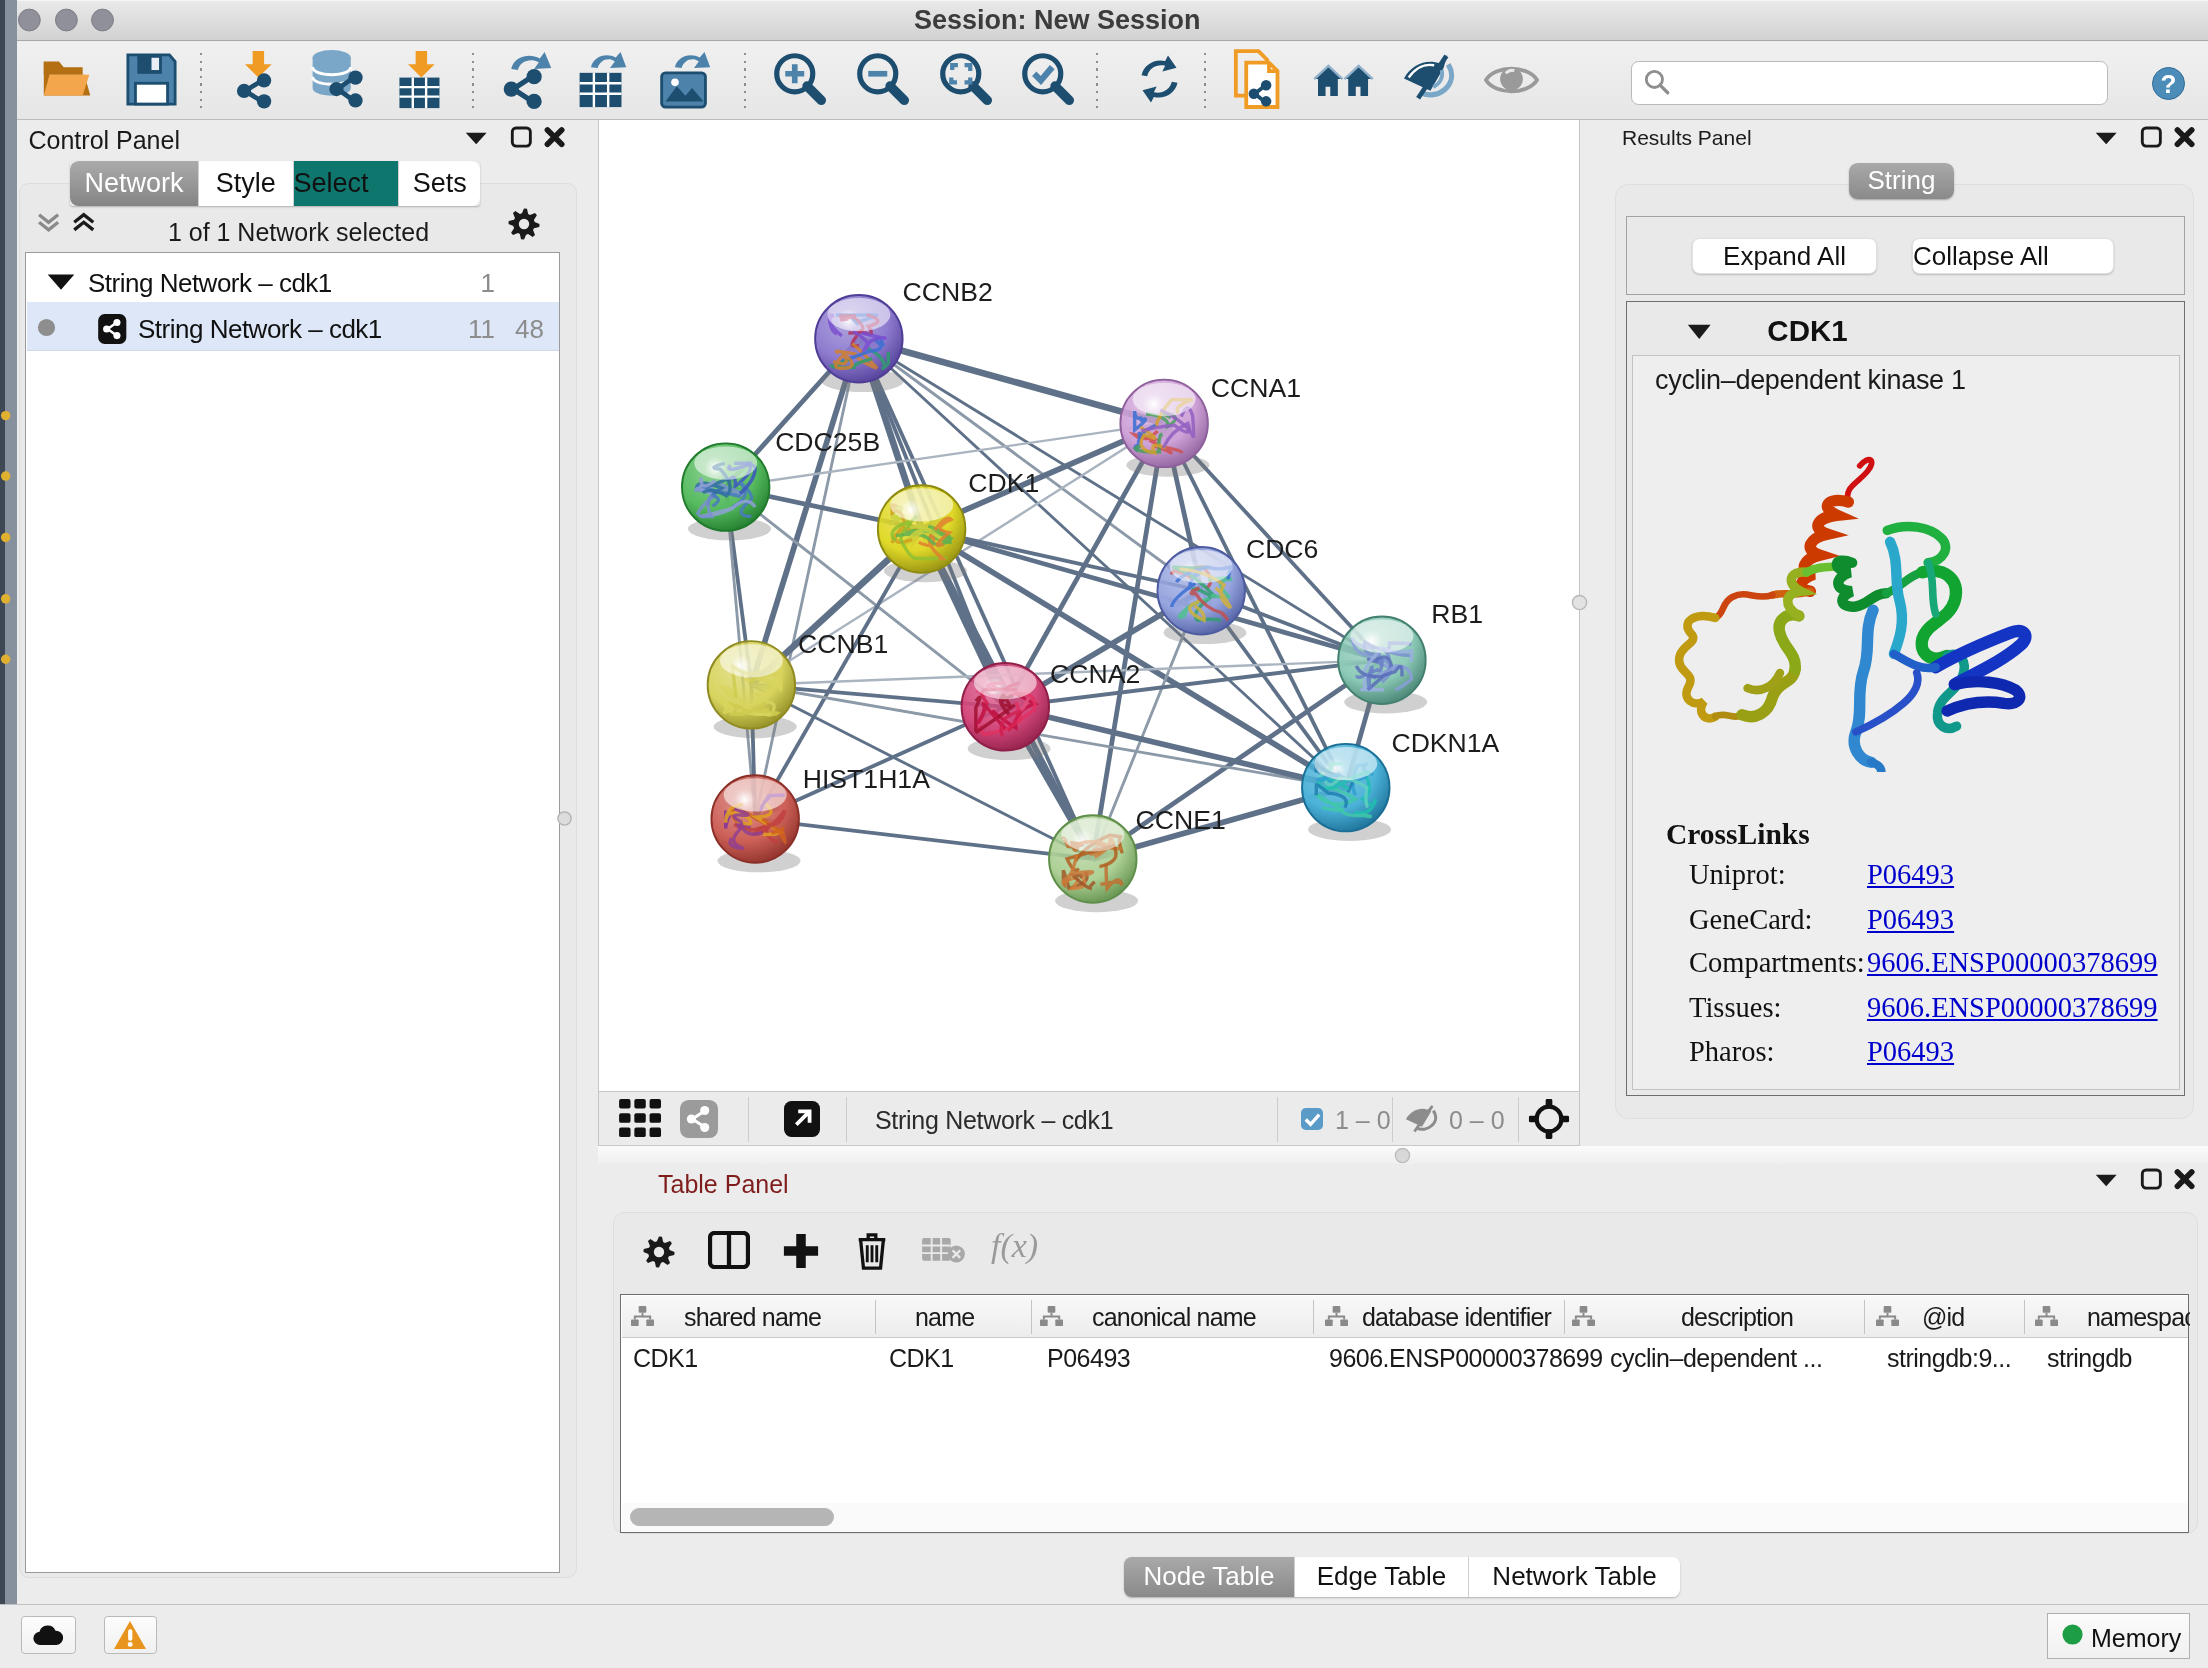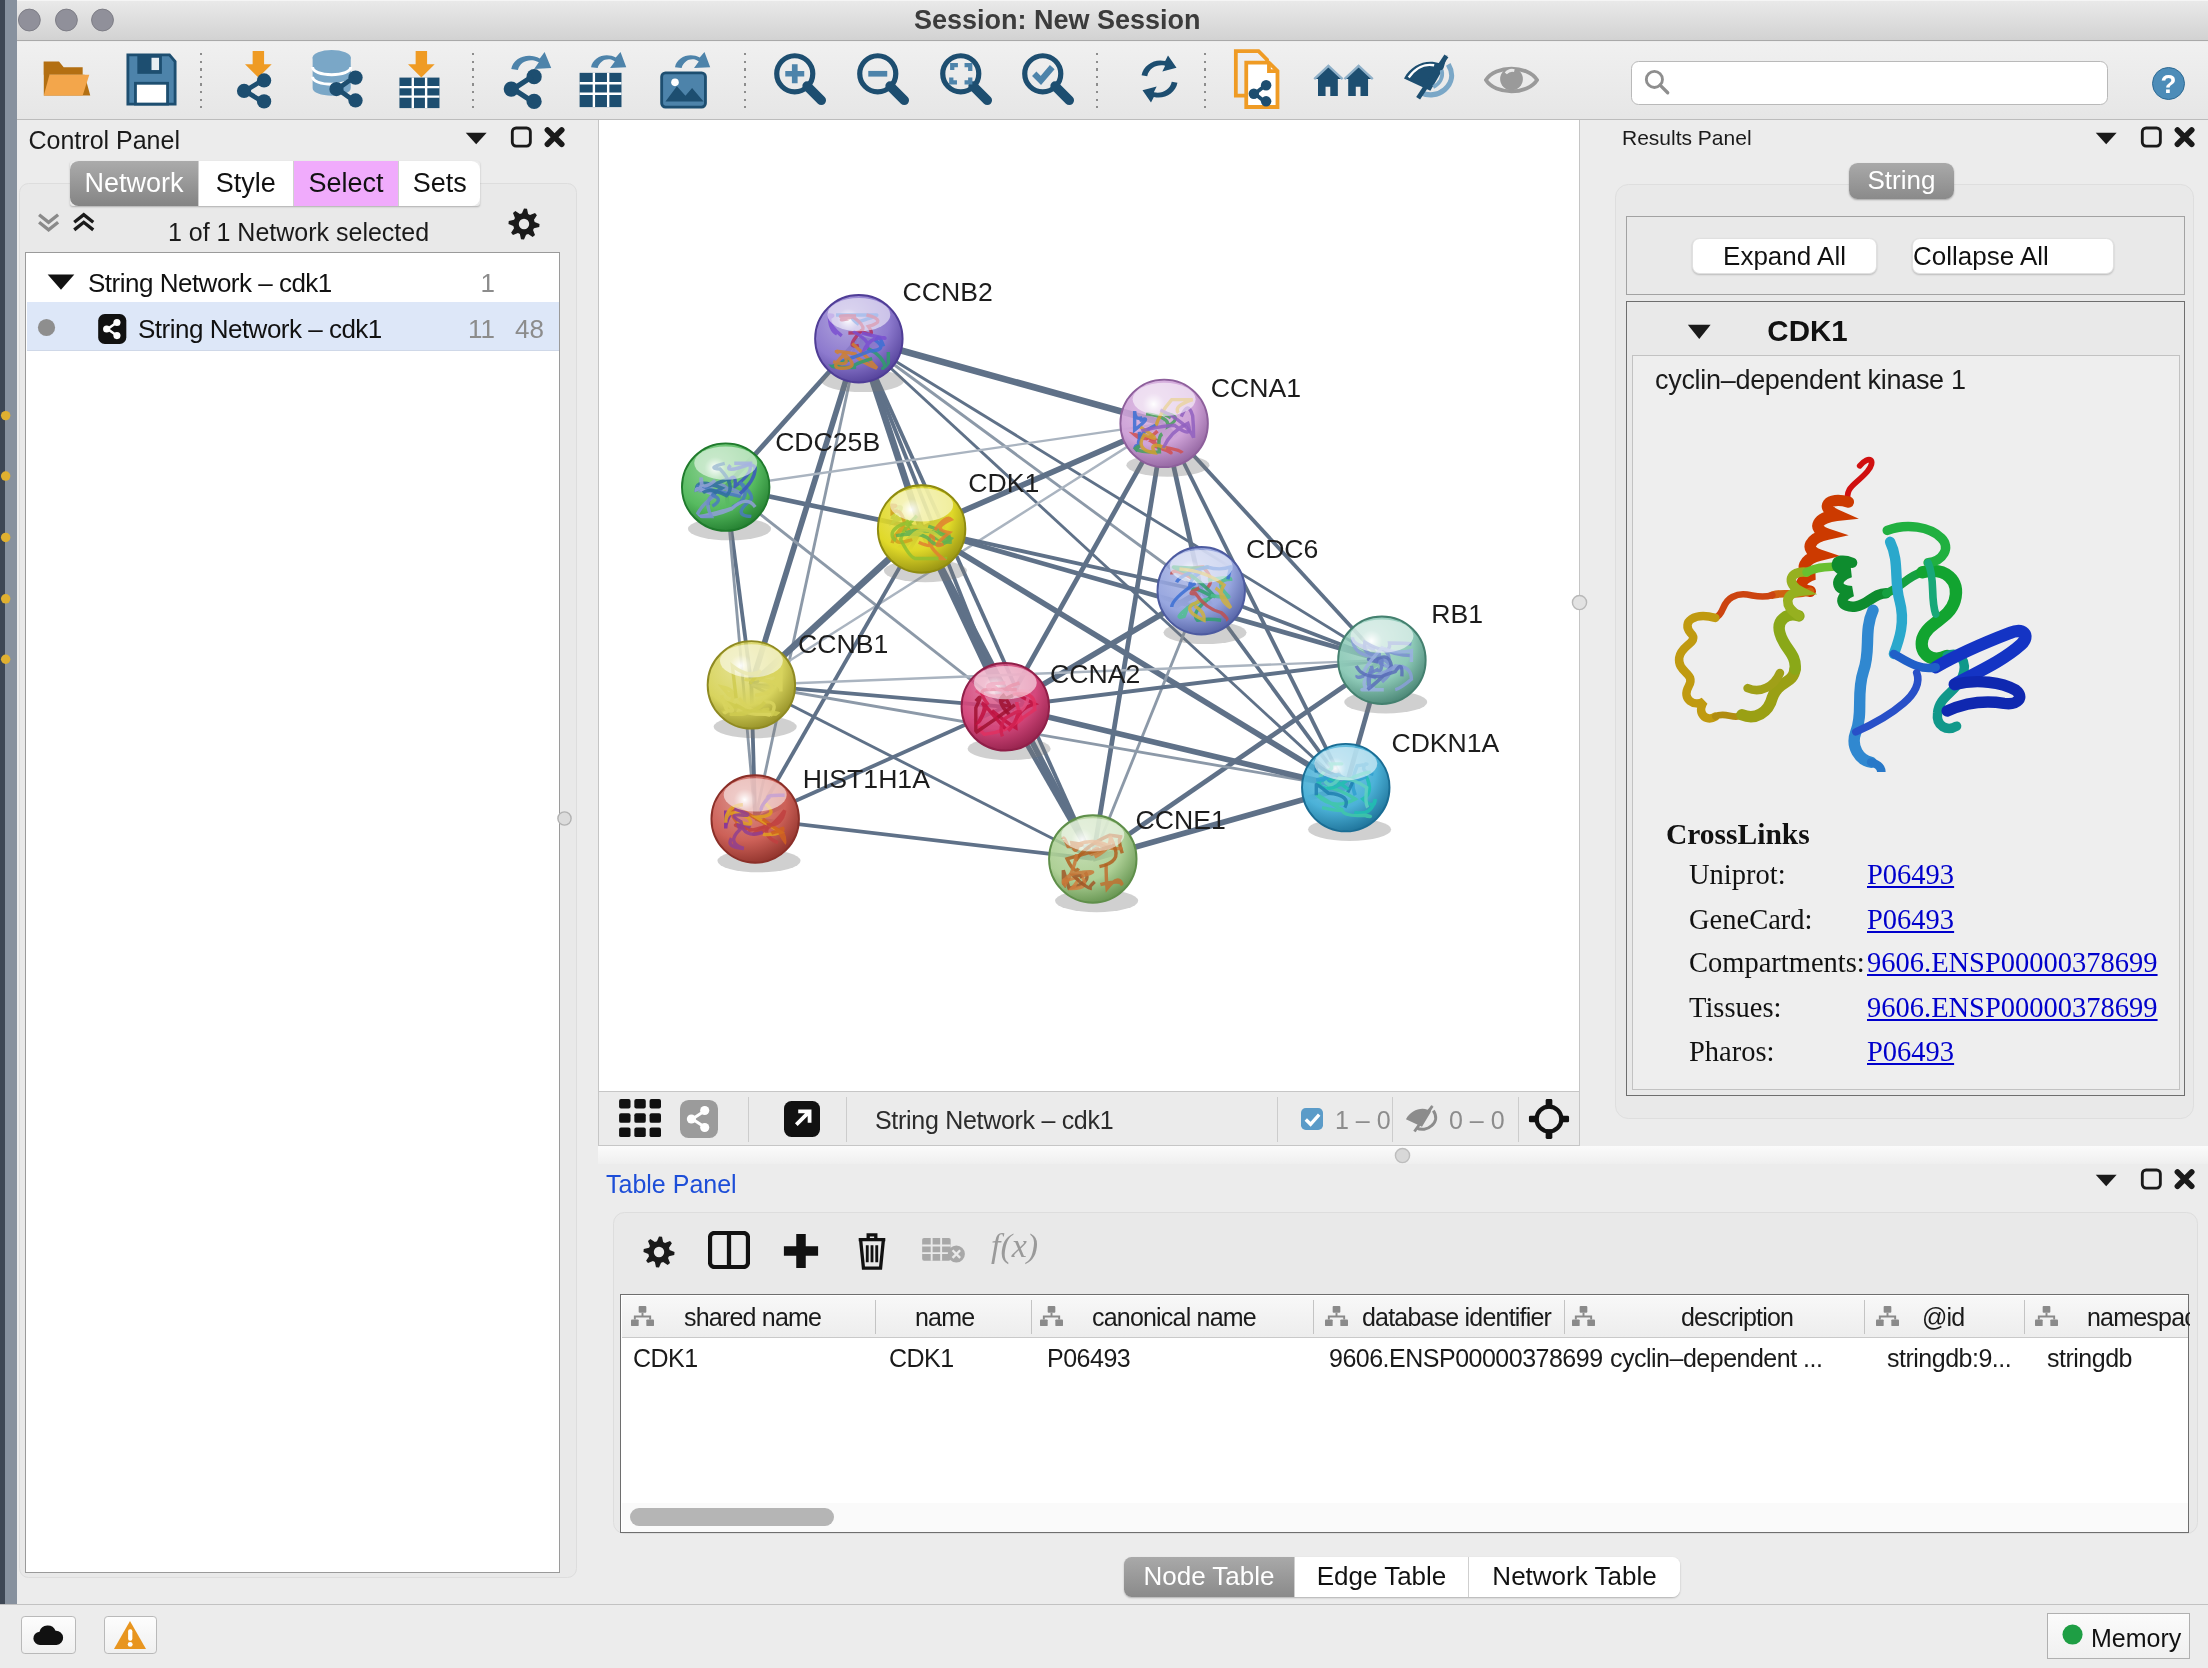--- a/index.html
+++ b/index.html
@@ -167,21 +167,21 @@
 <div class="abs" style="left:28.5px;top:126px;font-size:25px;color:#1a1a1a">Control Panel</div>
 <svg class="abs" width="114" height="23" style="left:461px;top:126px" viewBox="0 0 120 24">
 <path d="M5 7 L27 7 L16 19 z" fill="#1a1a1a"></path>
 <rect x="54" y="2" width="19" height="19" rx="4" fill="none" stroke="#1a1a1a" stroke-width="3"></rect>
 <path d="M91 4 L106 19 M106 4 L91 19" stroke="#1a1a1a" stroke-width="6" stroke-linecap="round"></path>
 </svg>
 
 <div class="abs" style="left:70px;top:161px;width:410px;height:45px;display:flex;border-radius:3px;box-shadow:0 1px 1.9px rgba(0,0,0,0.25);z-index:5">
 <div style="width:138px;background:linear-gradient(#ababab,#848484);color:#fff;font-size:27px;text-align:center;line-height:44px;border-radius:8.6px 0 0 8.6px">Network</div>
 <div style="width:102px;background:#fff;color:#111;font-size:27px;text-align:center;line-height:44px;border-left:1px solid #d0d0d0">Style</div>
-<div style="width:114px;background:#f0abfc;color:#111;font-size:27px;text-align:center;line-height:44px;border-left:1px solid #d0d0d0">Select</div>
+<div style="width:114px;background:#0f766e;color:#111;font-size:27px;text-align:left;line-height:44px;border-left:1px solid #d0d0d0">Select</div>
 <div style="width:88px;background:#fff;color:#111;font-size:27px;text-align:center;line-height:44px;border-left:1px solid #d0d0d0;border-radius:0 8.6px 8.6px 0">Sets</div>
 </div>
 <div class="abs" style="left:19px;top:183px;width:558px;height:1395px;background:#e9e9e9;border-radius:9.5px;border:1px solid #dddddd"></div>
 <svg class="abs" width="67" height="28.5" style="left:36px;top:209px" viewBox="0 0 70 30">
 <g stroke="#8a8a8a" stroke-width="3.5" fill="none">
       <path d="M3 6 l10 8 10 -8 M3 14 l10 8 10 -8"></path>
     </g>
 <g stroke="#1a1a1a" stroke-width="3.5" fill="none">
       <path d="M40 14 l10 -8 10 8 M40 22 l10 -8 10 8"></path>
     </g>
@@ -655,21 +655,21 @@
 <div class="abs" style="left:1689px;top:947px;font-size:28.5px;color:#111;font-family:'Liberation Serif',serif">Compartments:</div>
 <div class="abs" style="left:1867px;top:947px;font-size:28.5px;color:#0000cc;text-decoration:underline;font-family:'Liberation Serif',serif">9606.ENSP00000378699</div>
 <div class="abs" style="left:1689px;top:992px;font-size:28.5px;color:#111;font-family:'Liberation Serif',serif">Tissues:</div>
 <div class="abs" style="left:1867px;top:992px;font-size:28.5px;color:#0000cc;text-decoration:underline;font-family:'Liberation Serif',serif">9606.ENSP00000378699</div>
 <div class="abs" style="left:1689px;top:1036px;font-size:28.5px;color:#111;font-family:'Liberation Serif',serif">Pharos:</div>
 <div class="abs" style="left:1867px;top:1036px;font-size:28.5px;color:#0000cc;text-decoration:underline;font-family:'Liberation Serif',serif">P06493</div>
 <svg class="abs" width="17" height="17" style="left:1571px;top:594px" viewBox="0 0 18 18">
     <circle cx="9" cy="9" r="7.5" fill="#e2e2e2" stroke="#b8b8b8" stroke-width="1.5"></circle>
   </svg>
 <div class="abs" style="left:598px;top:1164px;width:1610px;height:439px;background:#ececec"></div>
-<div class="abs" style="left:606px;top:1170px;font-size:25px;color:#1d4ed8">Table Panel</div>
+<div class="abs" style="left:658px;top:1170px;font-size:25px;color:#7f1d1d">Table Panel</div>
 <svg class="abs" width="114" height="23" style="left:2091px;top:1168px" viewBox="0 0 120 24">
 <path d="M5 7 L27 7 L16 19 z" fill="#1a1a1a"></path>
 <rect x="54" y="2" width="19" height="19" rx="4" fill="none" stroke="#1a1a1a" stroke-width="3"></rect>
 <path d="M91 4 L106 19 M106 4 L91 19" stroke="#1a1a1a" stroke-width="6" stroke-linecap="round"></path>
 </svg>
 <div class="abs" style="left:613px;top:1212px;width:1585px;height:322px;background:#e9e9e9;border-radius:11.4px;border:1px solid #dddddd"></div>
 <svg class="abs" width="32" height="32" style="left:643px;top:1236px" viewBox="0 0 34 34">
 <path d="M17.0 0.5 L20.2 0.8 L21.4 6.4 L23.4 7.4 L28.7 5.3 L30.7 7.8 L27.6 12.6 L28.3 14.8 L33.5 17.0 L33.2 20.2 L27.6 21.4 L26.6 23.4 L28.7 28.7 L26.2 30.7 L21.4 27.6 L19.2 28.3 L17.0 33.5 L13.8 33.2 L12.6 27.6 L10.6 26.6 L5.3 28.7 L3.3 26.2 L6.4 21.4 L5.7 19.2 L0.5 17.0 L0.8 13.8 L6.4 12.6 L7.4 10.6 L5.3 5.3 L7.8 3.3 L12.6 6.4 L14.8 5.7 Z" fill="#1a1a1a"></path>
 <circle cx="17" cy="17" r="5.5" fill="#e9e9e9"></circle>
 </svg>

